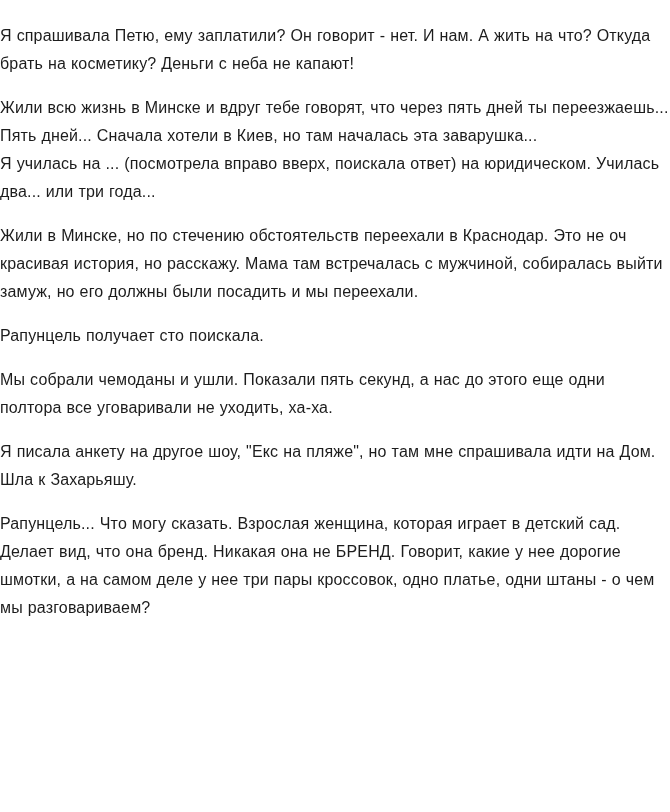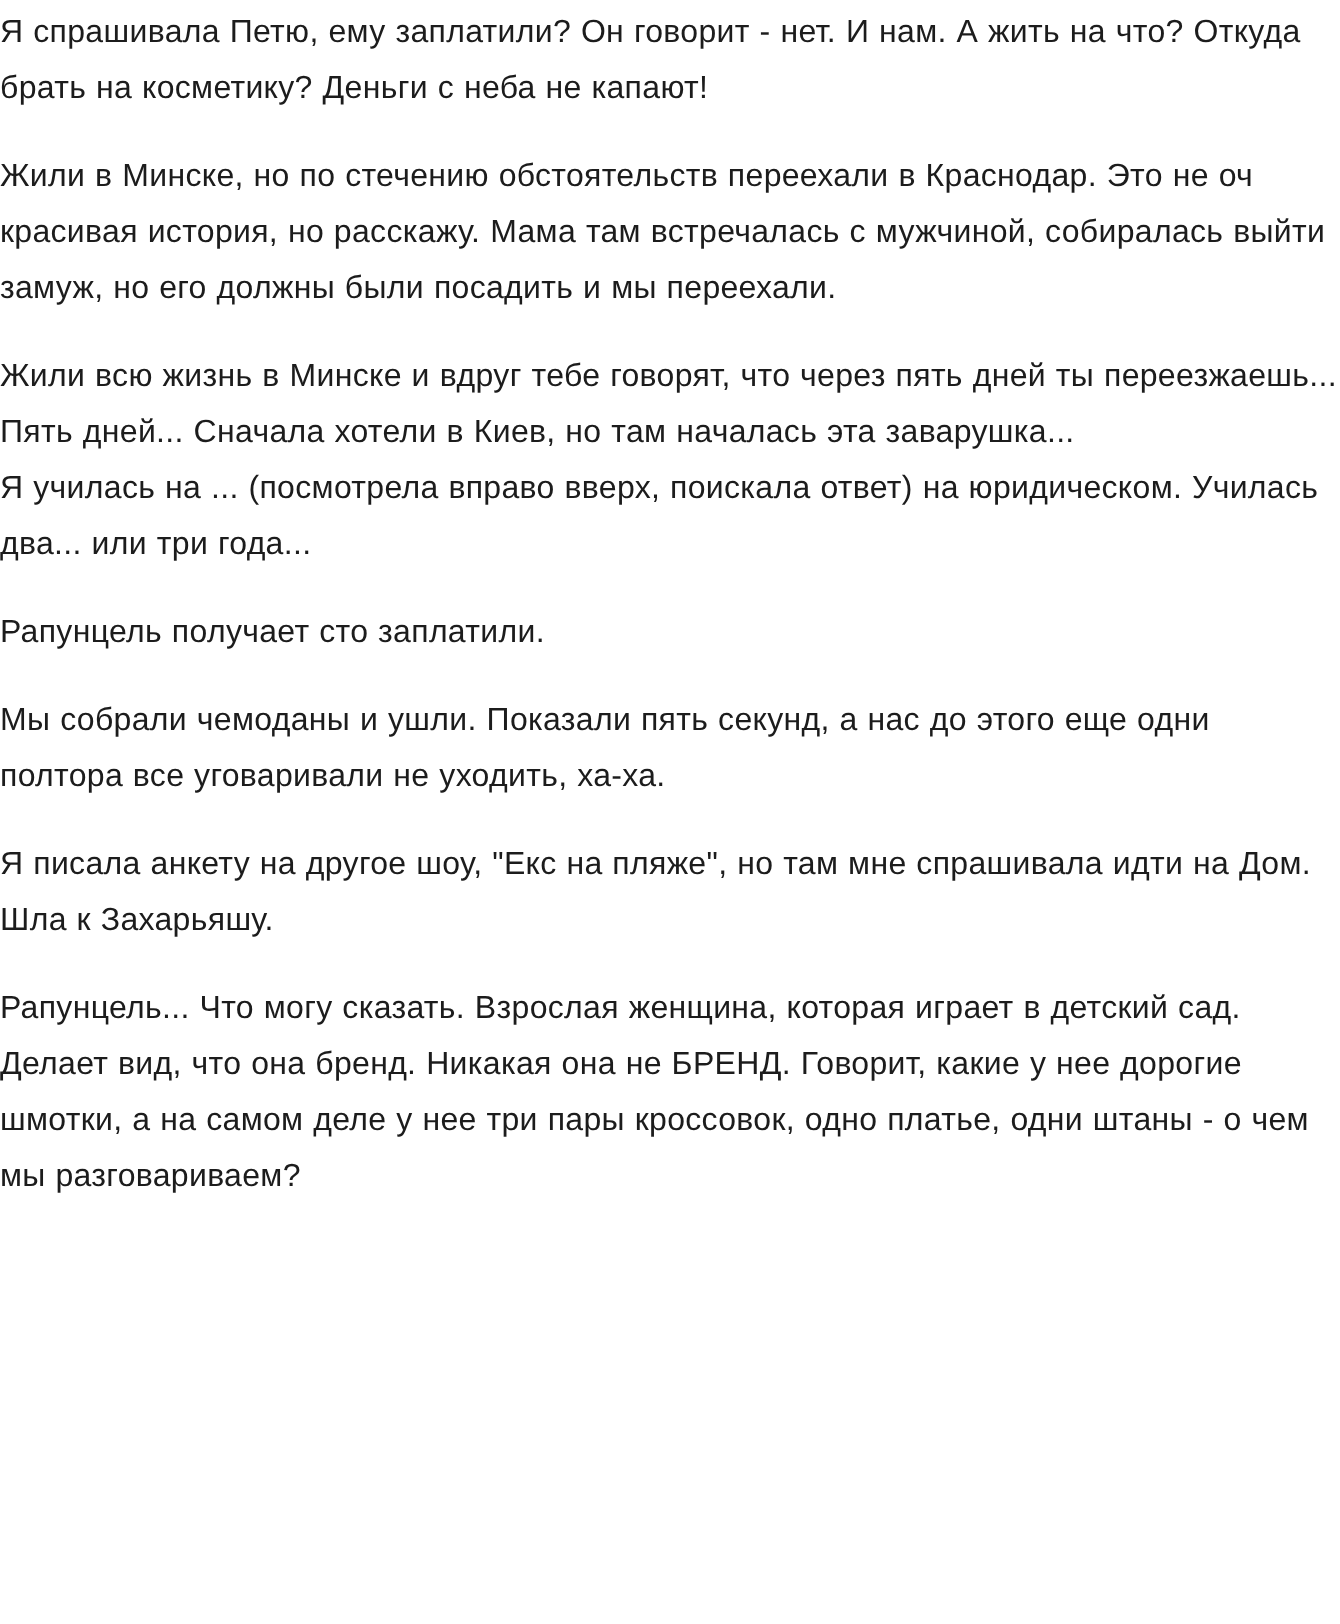--- a/index.html
+++ b/index.html
@@ -28,32 +28,32 @@
     font-size: 16px;
     line-height: 28px;
     letter-spacing: 0.01em;
     word-spacing: 0.02em;
     text-align: left;
     color: #1c1c1c;
     white-space: pre-line;
   }
 
   .para:first-child {
-    margin-top: 3px;
+    margin-top: 22px;
   }
 
   .para:last-child {
     margin-bottom: 0;
   }
 </style>
 </head>
 <body>
 
 <div id="article">
   <p class="para">Я спрашивала Петю, ему заплатили? Он говорит - нет. И нам. А жить на что? Откуда брать на косметику? Деньги с неба не капают!</p>
-  <p class="para">Жили в Минске, но по стечению обстоятельств переехали в Краснодар. Это не оч красивая история, но расскажу. Мама там встречалась с мужчиной, собиралась выйти замуж, но его должны были посадить и мы переехали.</p>
   <p class="para">Жили всю жизнь в Минске и вдруг тебе говорят, что через пять дней ты переезжаешь... Пять дней... Сначала хотели в Киев, но там началась эта заварушка...
 Я училась на ... (посмотрела вправо вверх, поискала ответ) на юридическом. Училась два... или три года...</p>
-  <p class="para">Рапунцель получает сто заплатили.</p>
+  <p class="para">Жили в Минске, но по стечению обстоятельств переехали в Краснодар. Это не оч красивая история, но расскажу. Мама там встречалась с мужчиной, собиралась выйти замуж, но его должны были посадить и мы переехали.</p>
+  <p class="para">Рапунцель получает сто поискала.</p>
   <p class="para">Мы собрали чемоданы и ушли. Показали пять секунд, а нас до этого еще одни полтора все уговаривали не уходить, ха-ха.</p>
   <p class="para">Я писала анкету на другое шоу, "Екс на пляже", но там мне спрашивала идти на Дом. Шла к Захарьяшу.</p>
   <p class="para">Рапунцель... Что могу сказать. Взрослая женщина, которая играет в детский сад. Делает вид, что она бренд. Никакая она не БРЕНД. Говорит, какие у нее дорогие шмотки, а на самом деле у нее три пары кроссовок, одно платье, одни штаны - о чем мы разговариваем?</p>
 </div>
 
 </body></html>

